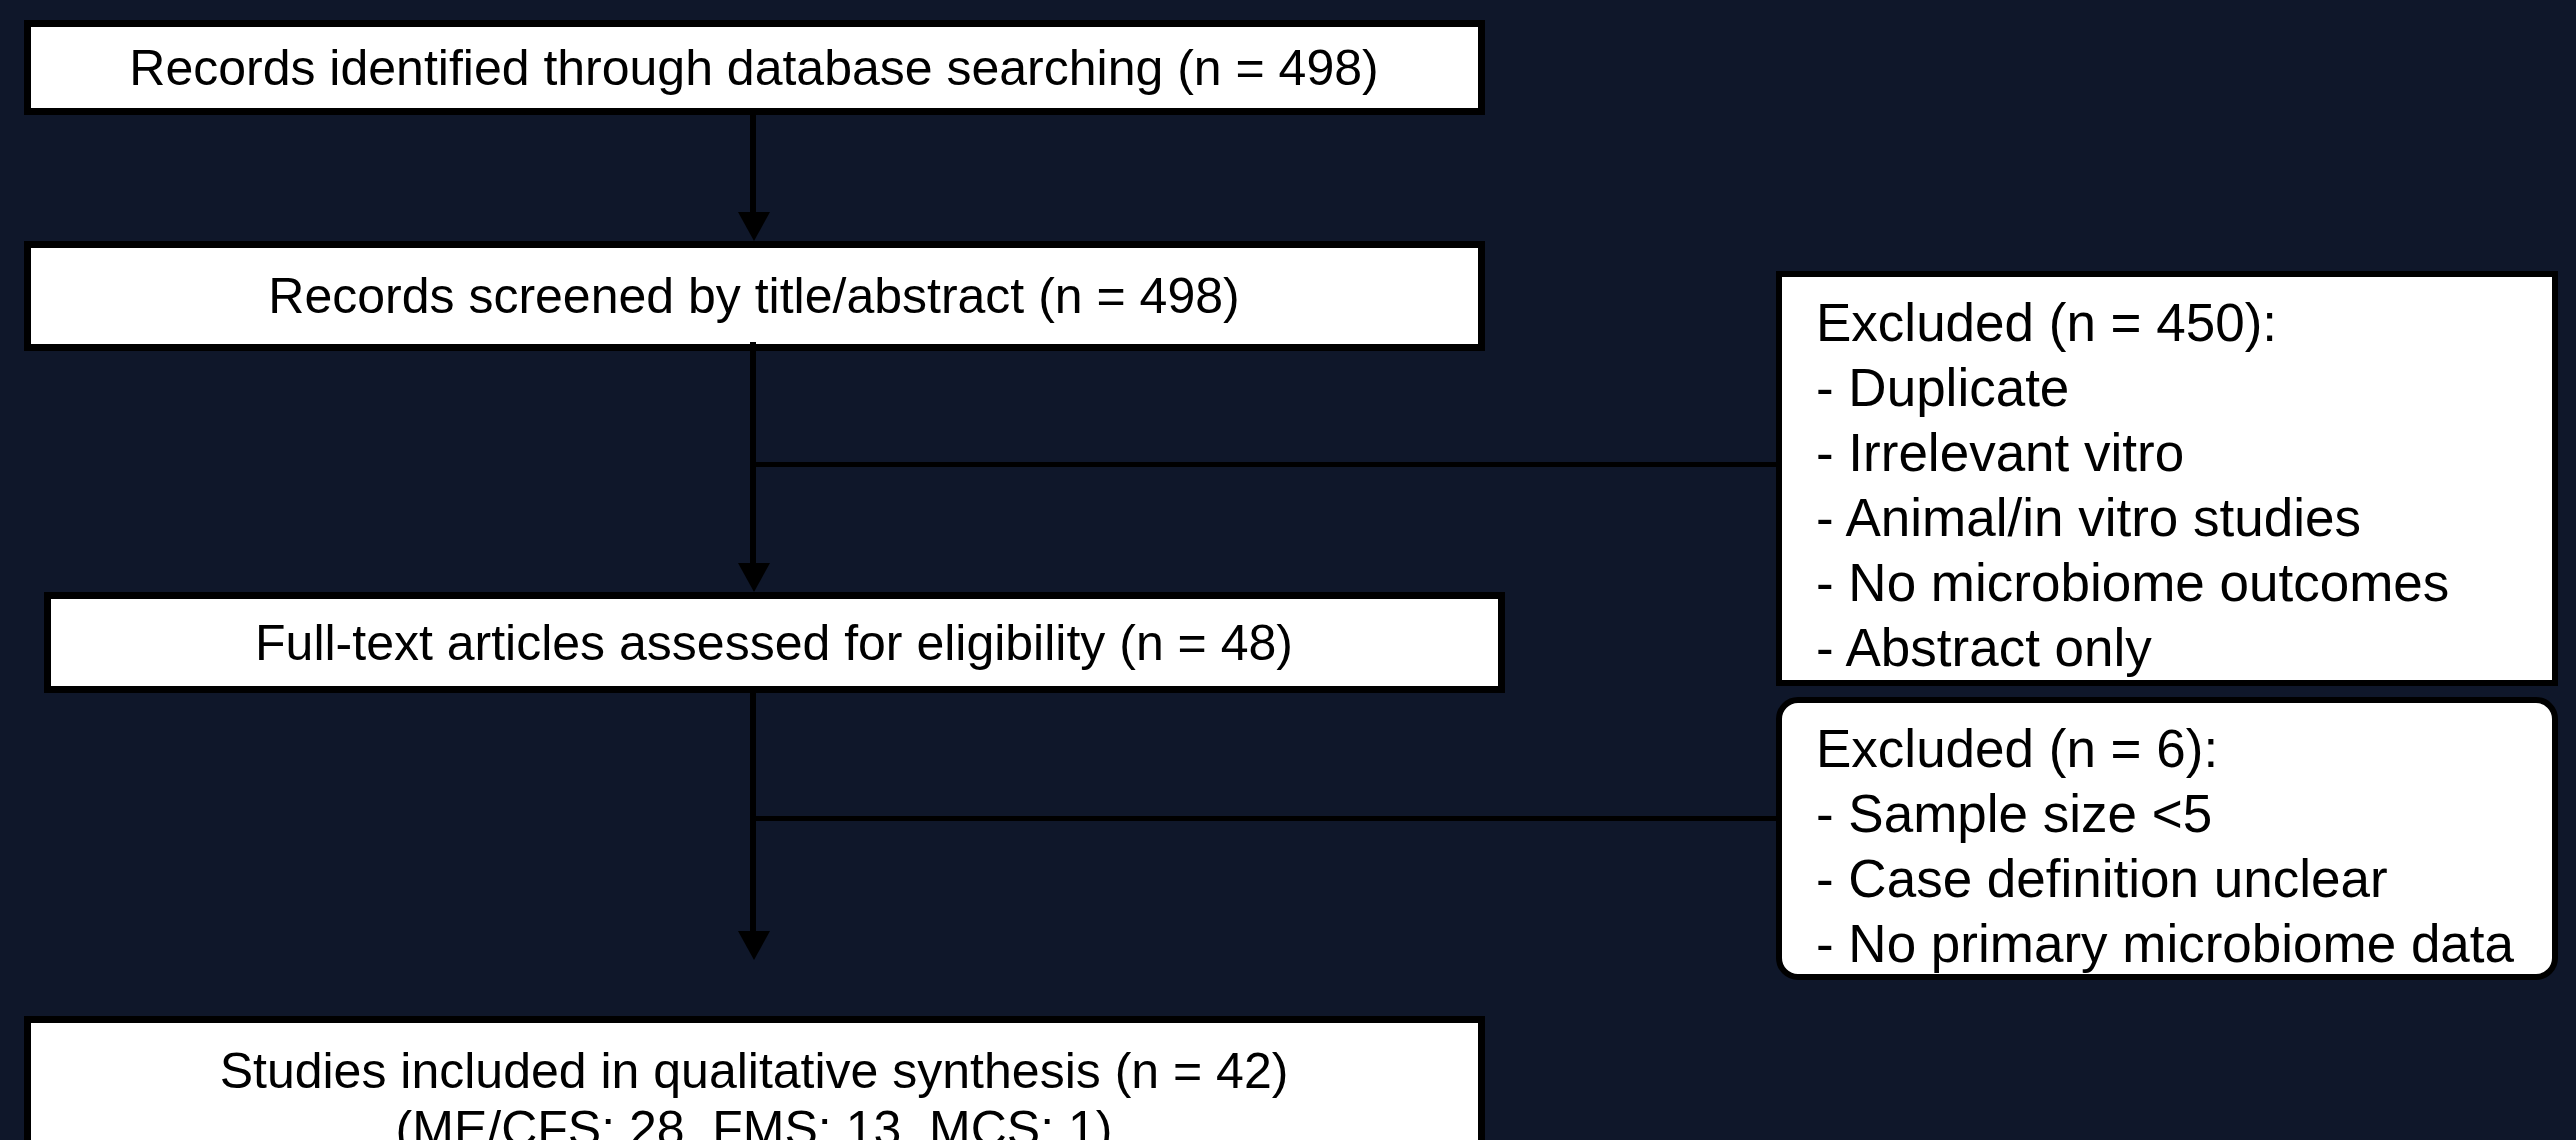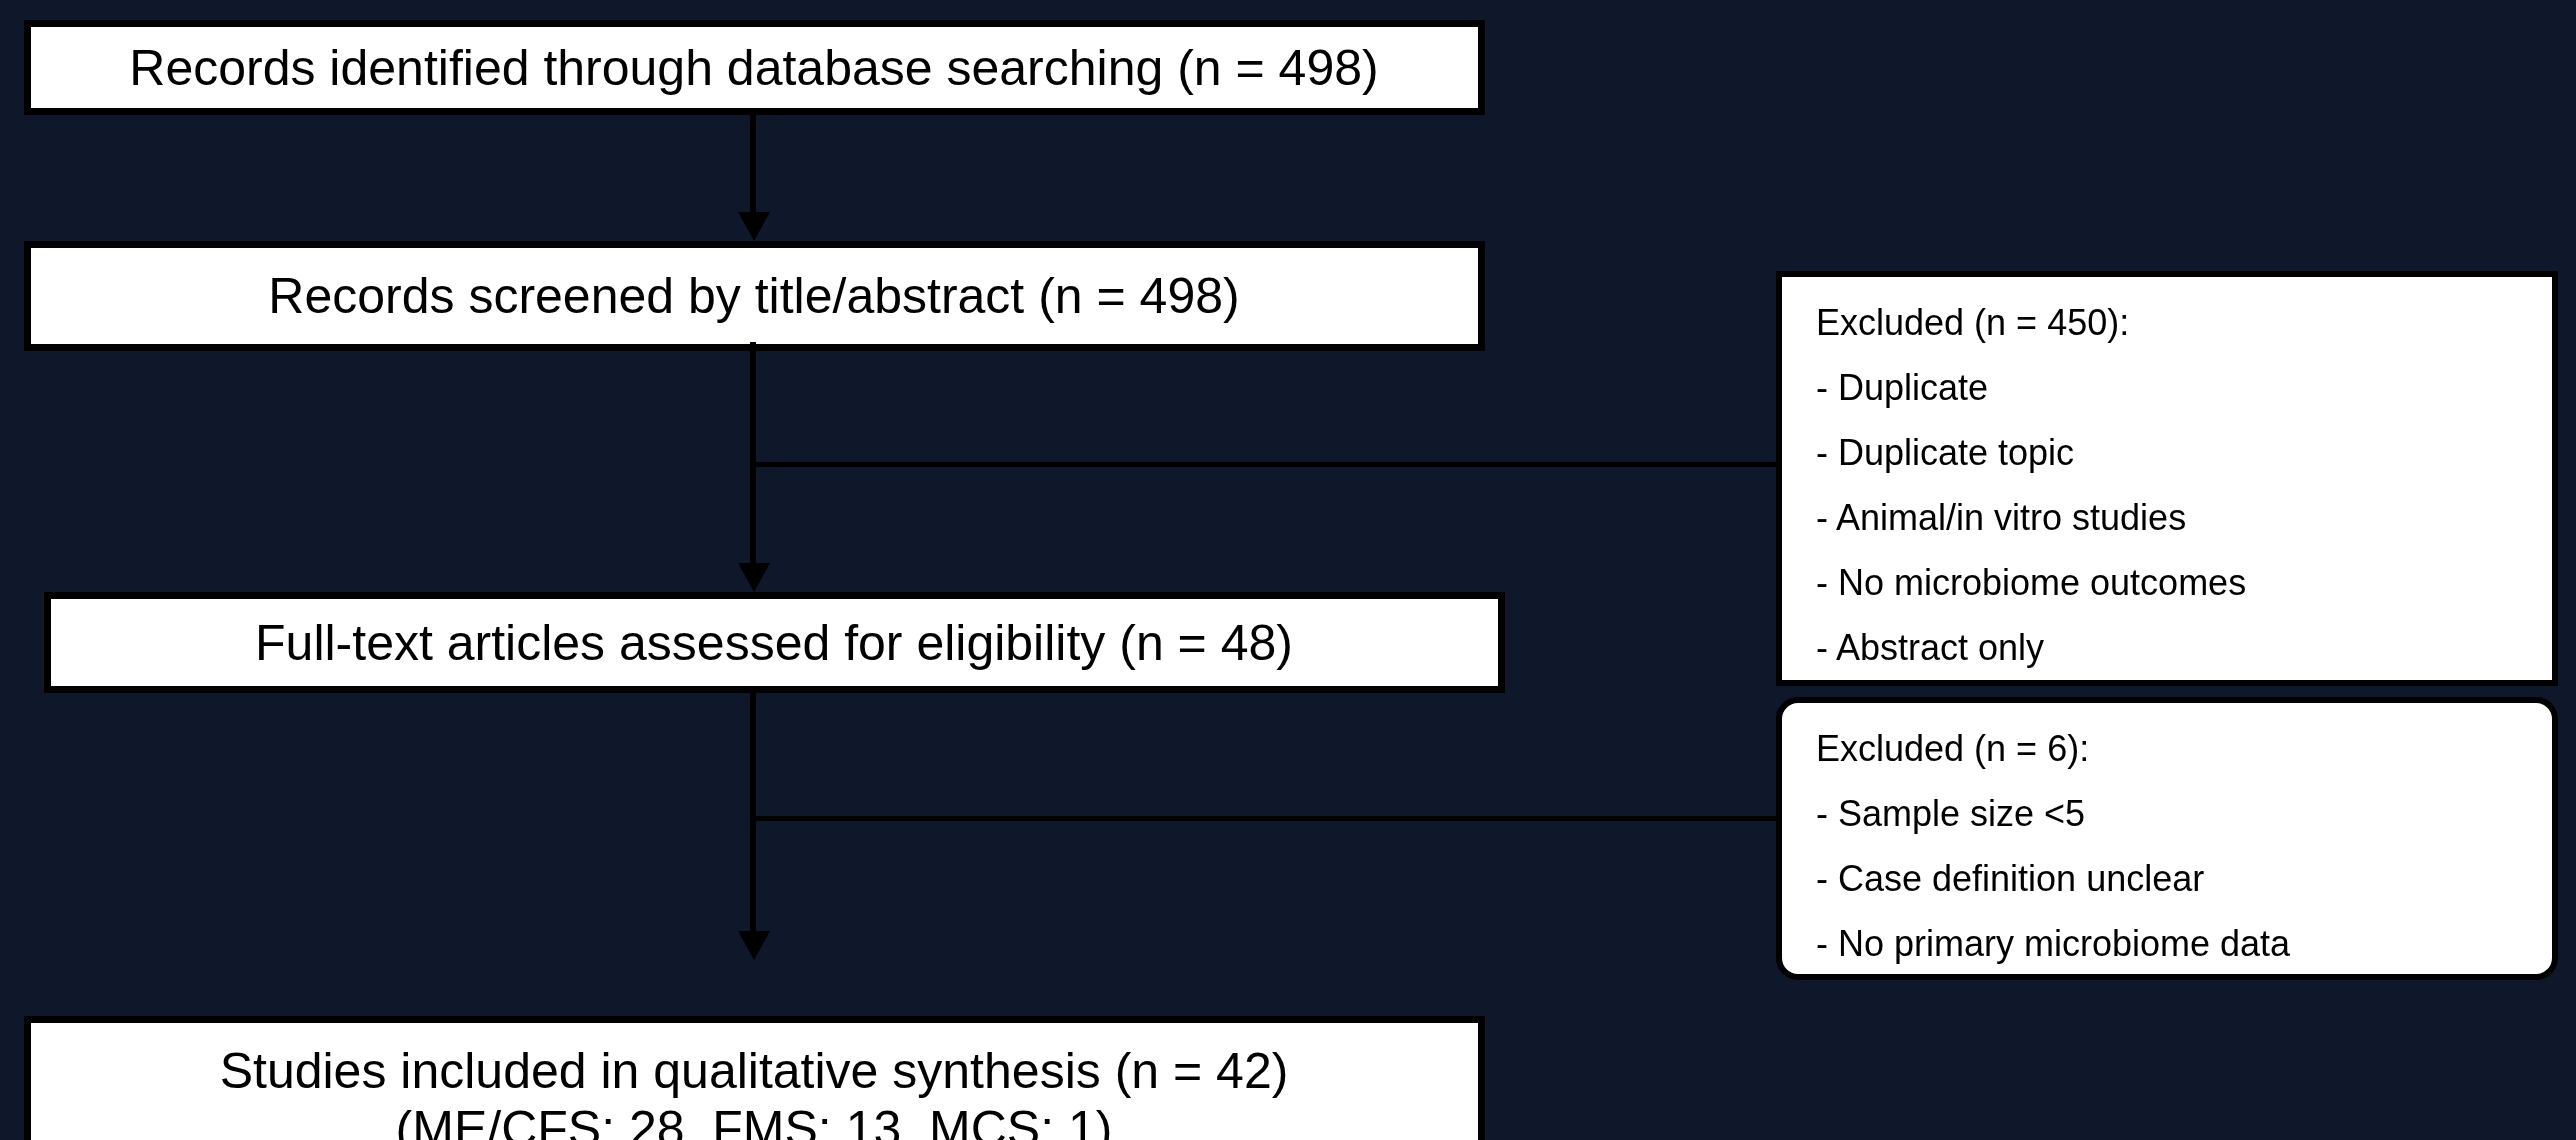--- a/index.html
+++ b/index.html
@@ -39,21 +39,21 @@
   .box-included       { top: 1016px; height: 167px; }
 
   
   .excl-box {
     position: absolute;
     left: 1776px;
     width: 782px;
     box-sizing: border-box;
     border: 6.3px solid #000000;
     background: #ffffff;
-    font-size: 36px;
+    font-size: 53px;
     line-height: 65px;
     text-align: left;
     padding: 12.7px 14.5px 0 34px;
     white-space: nowrap;
   }
   .excl-screening { top: 271px; height: 415px; }
   .excl-fulltext  { top: 697px; height: 283px; border-radius: 22px; }
 
   
   .vline {
@@ -107,21 +107,21 @@
   </div>
 
   <div class="flow-box box-included">
     <span>Studies included in qualitative synthesis (n = 42)</span>
     <span>(ME/CFS: 28, FMS: 13, MCS: 1)</span>
   </div>
 
   <div class="excl-box excl-screening">
     <div>Excluded (n = 450):</div>
     <div>- Duplicate</div>
-    <div>- Duplicate topic</div>
+    <div>- Irrelevant vitro</div>
     <div>- Animal/in vitro studies</div>
     <div>- No microbiome outcomes</div>
     <div>- Abstract only</div>
   </div>
 
   <div class="excl-box excl-fulltext">
     <div>Excluded (n = 6):</div>
     <div>- Sample size &lt;5</div>
     <div>- Case definition unclear</div>
     <div>- No primary microbiome data</div>

